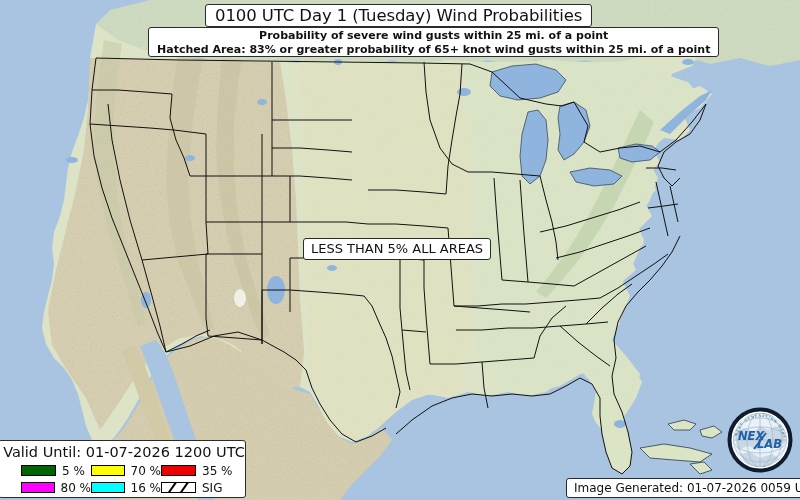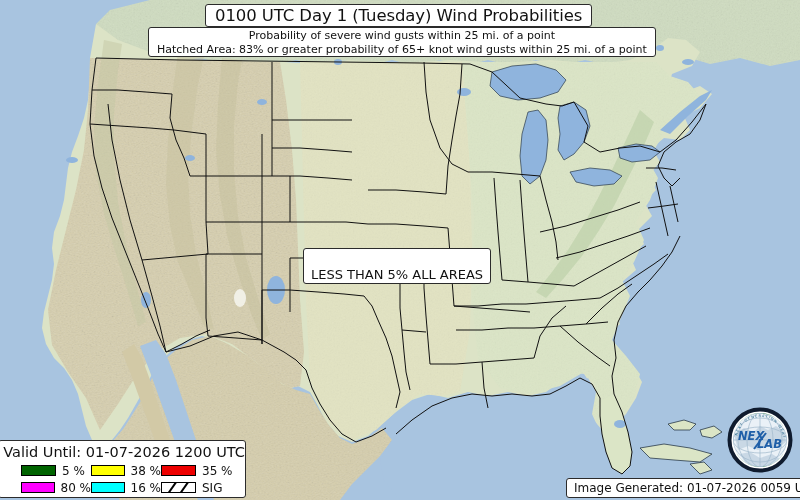--- a/index.html
+++ b/index.html
@@ -50,31 +50,30 @@
   }
 
   #subtitle-box {
     left: 148px;
     top: 27px;
     height: 30px;
     padding: 1px 8px 0 8px;
     font-size: 11px;
     line-height: 14px;
   }
-  #subtitle-box .sub-line { display: block; }
+  #subtitle-box .sub-line { display: block; font-weight: bold; }
 
   #lessthan-box {
     left: 303px;
     top: 238px;
-    height: 36px;
-    padding: 16px 7px;
+    height: 22px;
+    padding: 0 7px;
     line-height: 19px;
     font-size: 13px;
     font-weight: 500;
-    margin-top: 10px;
   }
 
   #spc-box {
     left: 322px;
     top: 478px;
     height: 20px;
     padding: 0 8px;
     line-height: 18px;
     font-size: 12.5px;
   }
@@ -97,21 +96,21 @@
     height: 58px;
     background: #ffffff;
     border: 1px solid #2b2b2b;
     border-radius: 3px;
     box-sizing: border-box;
     padding: 2px 0 0 0;
   }
   #valid-until {
     font-size: 14.5px;
     color: #111;
-    text-align: right;
+    text-align: center;
     line-height: 19px;
     white-space: nowrap;
     padding-left: 4px;
   }
   .legend-grid {
     display: grid;
     grid-template-columns: 70px 70px 76px;
     grid-auto-rows: 17px;
     padding-left: 22px;
     align-items: center;
@@ -496,21 +495,21 @@
   <div id="legend-box">
     <div id="valid-until">Valid Until: 01-07-2026 1200 UTC</div>
     <div class="legend-grid">
 
       <div class="legend-item">
         <span class="swatch" style="background: rgb(0, 100, 0);"></span>
         <span class="legend-label">5 %</span>
       </div>
       <div class="legend-item">
         <span class="swatch" style="background: rgb(255, 255, 0);"></span>
-        <span class="legend-label">38 %</span>
+        <span class="legend-label">70 %</span>
       </div>
       <div class="legend-item">
         <span class="swatch" style="background: rgb(238, 0, 0);"></span>
         <span class="legend-label">35 %</span>
       </div>
 
       <div class="legend-item">
         <span class="swatch" style="background: rgb(255, 0, 255);"></span>
         <span class="legend-label">80 %</span>
       </div>

